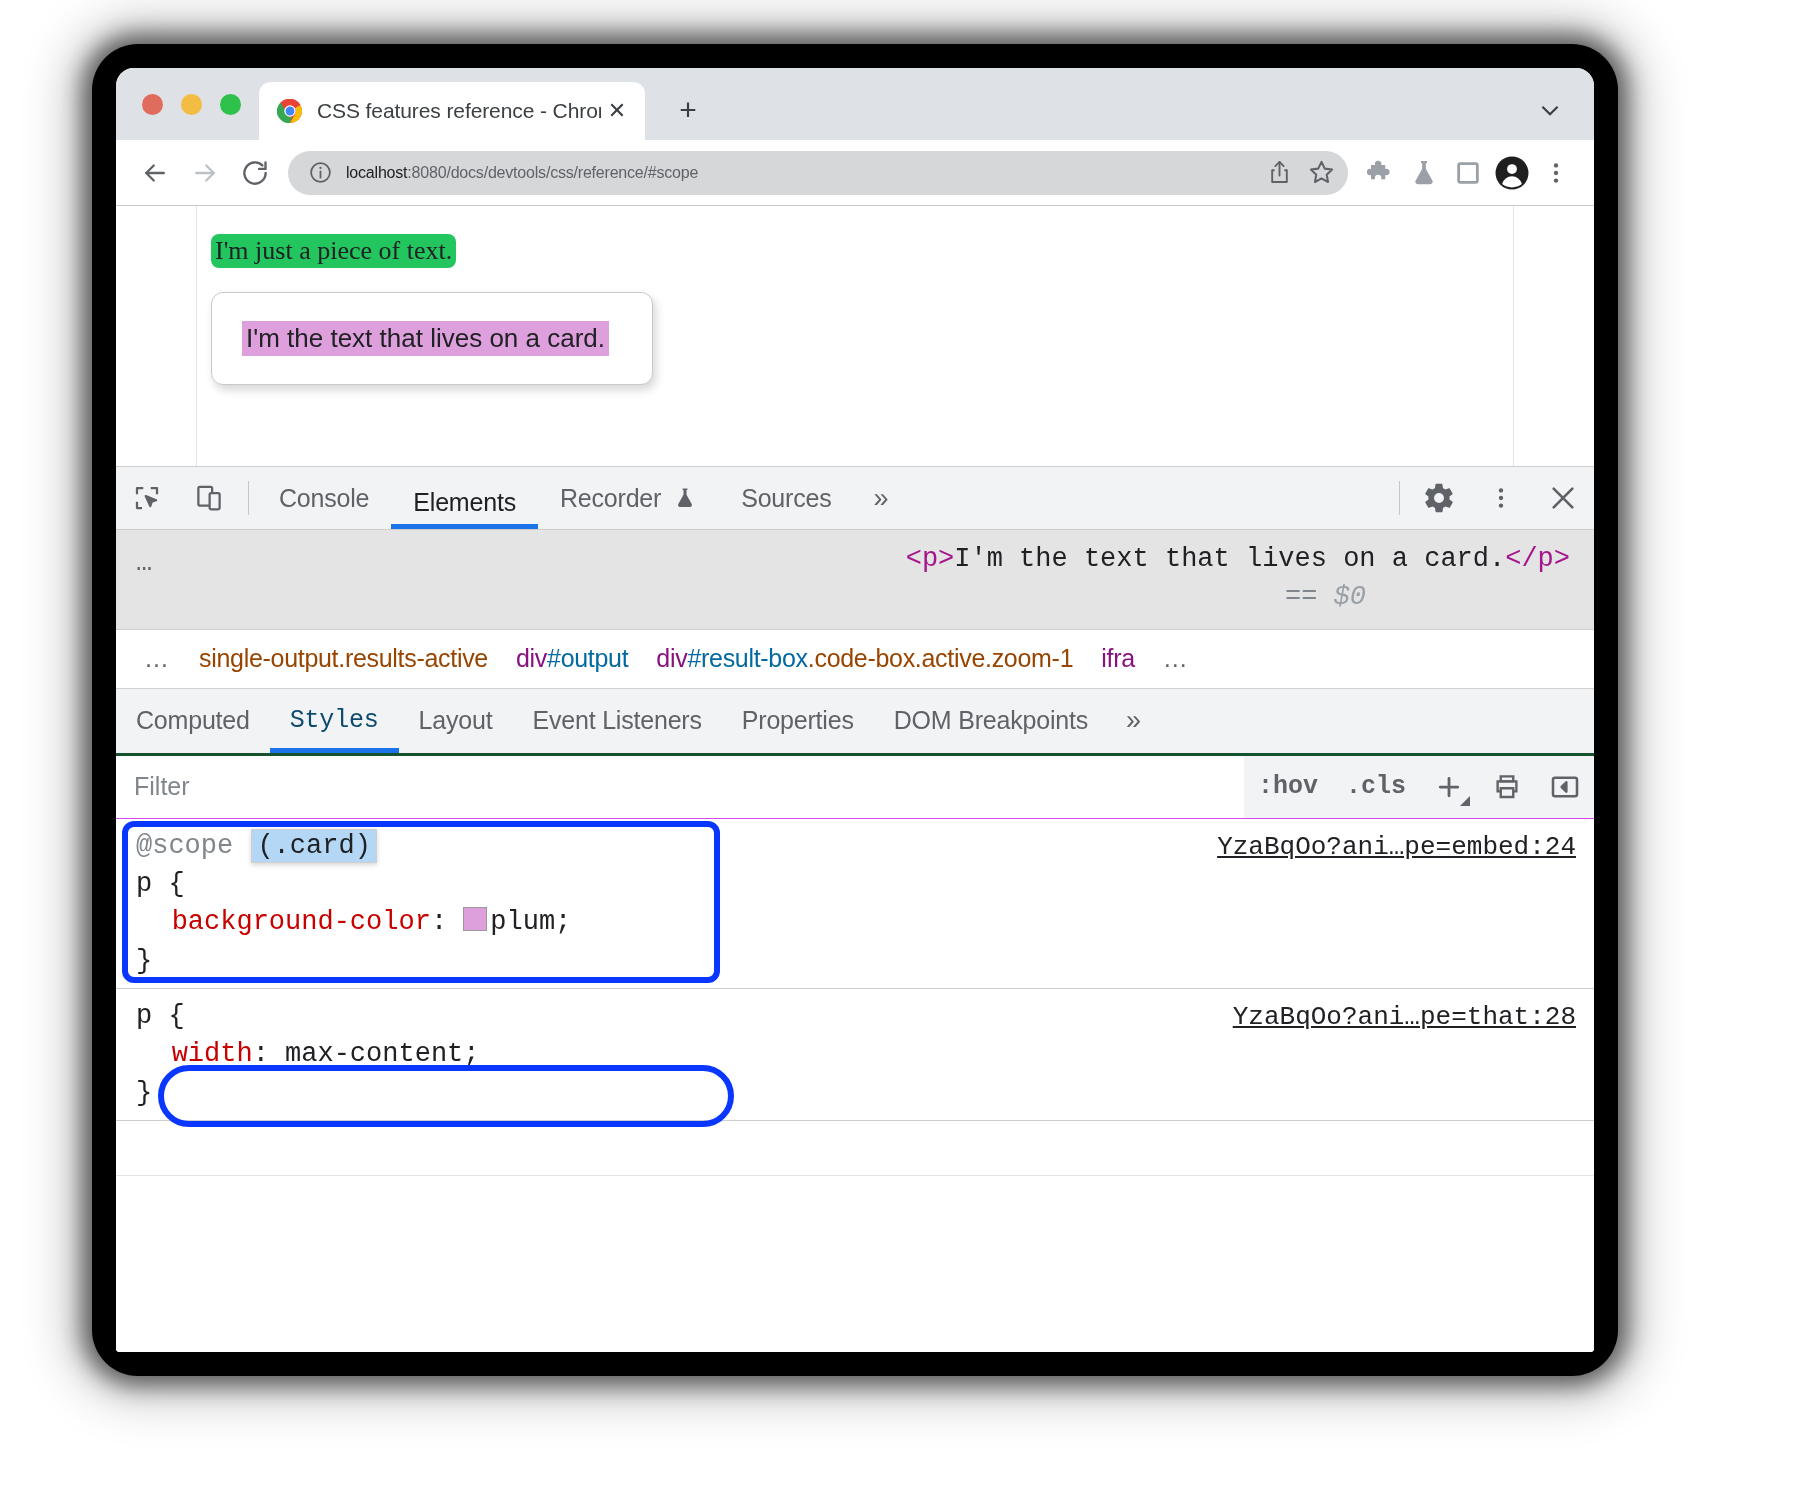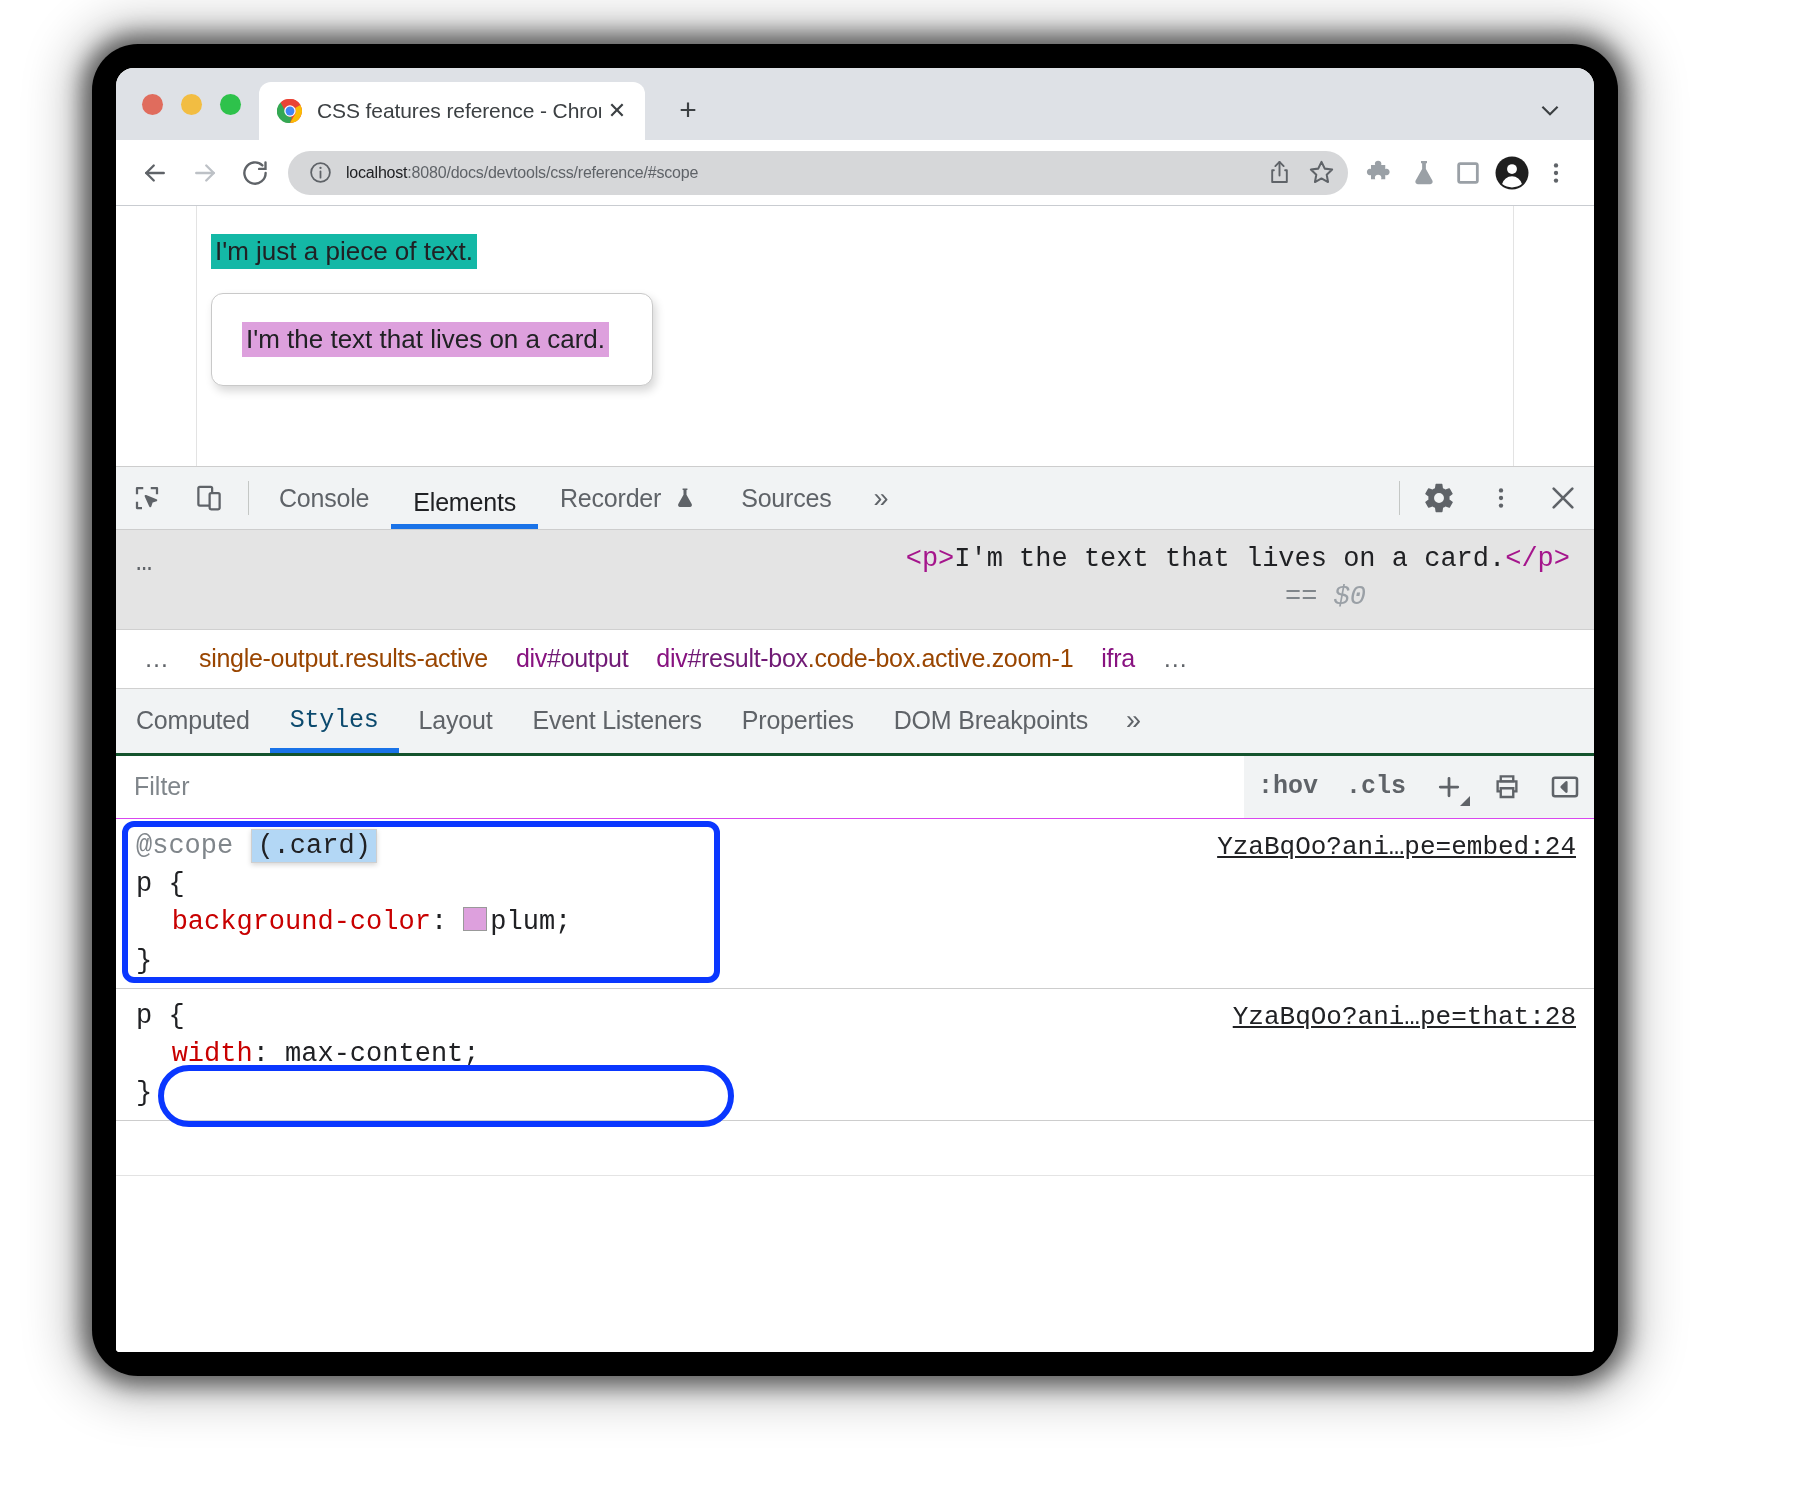--- a/index.html
+++ b/index.html
@@ -187,23 +187,24 @@
     right: 80px; bottom: 0;
     border-left: 1px solid #e3e3e3;
     border-right: 1px solid #e3e3e3;
     padding: 28px 0 0 14px;
     box-sizing: border-box;
   }
   .plain-text {
     display: inline-block;
     font-size: 26px;
     color: #202124;
-    background: #14b8a6;
+    background: #22c55e;
     padding: 2px 4px;
-    font-family: Liberation Sans, sans-serif;
+    font-family: Liberation Serif, serif;
+    border-radius: 8px;
   }
   .card {
     margin-top: 24px;
     width: 442px;
     border: 1px solid #c9c9c9;
     border-radius: 12px;
     padding: 28px 30px;
     box-sizing: border-box;
     box-shadow: 3px 5px 10px rgba(0,0,0,0.16);
     background: #fff;
@@ -310,21 +311,21 @@
     padding: 0 14px;
     font-size: 25px;
     overflow: hidden;
     white-space: nowrap;
     gap: 0;
   }
   .crumb-dots { color: #5f6368; padding: 0 14px; letter-spacing: 2px; }
   .crumb { padding: 0 14px; letter-spacing: -0.3px; }
   .c-tag { color: #881280; }
   .c-cls { color: #994500; }
-  .c-id  { color: #701a75; }
+  .c-id  { color: #0369a1; }
 
   
   .side-tabs {
     flex: 0 0 auto;
     height: 64px;
     background: #f1f3f4;
     display: flex;
     align-items: stretch;
     border-bottom: 3px solid #14532d;
     overflow: hidden;

